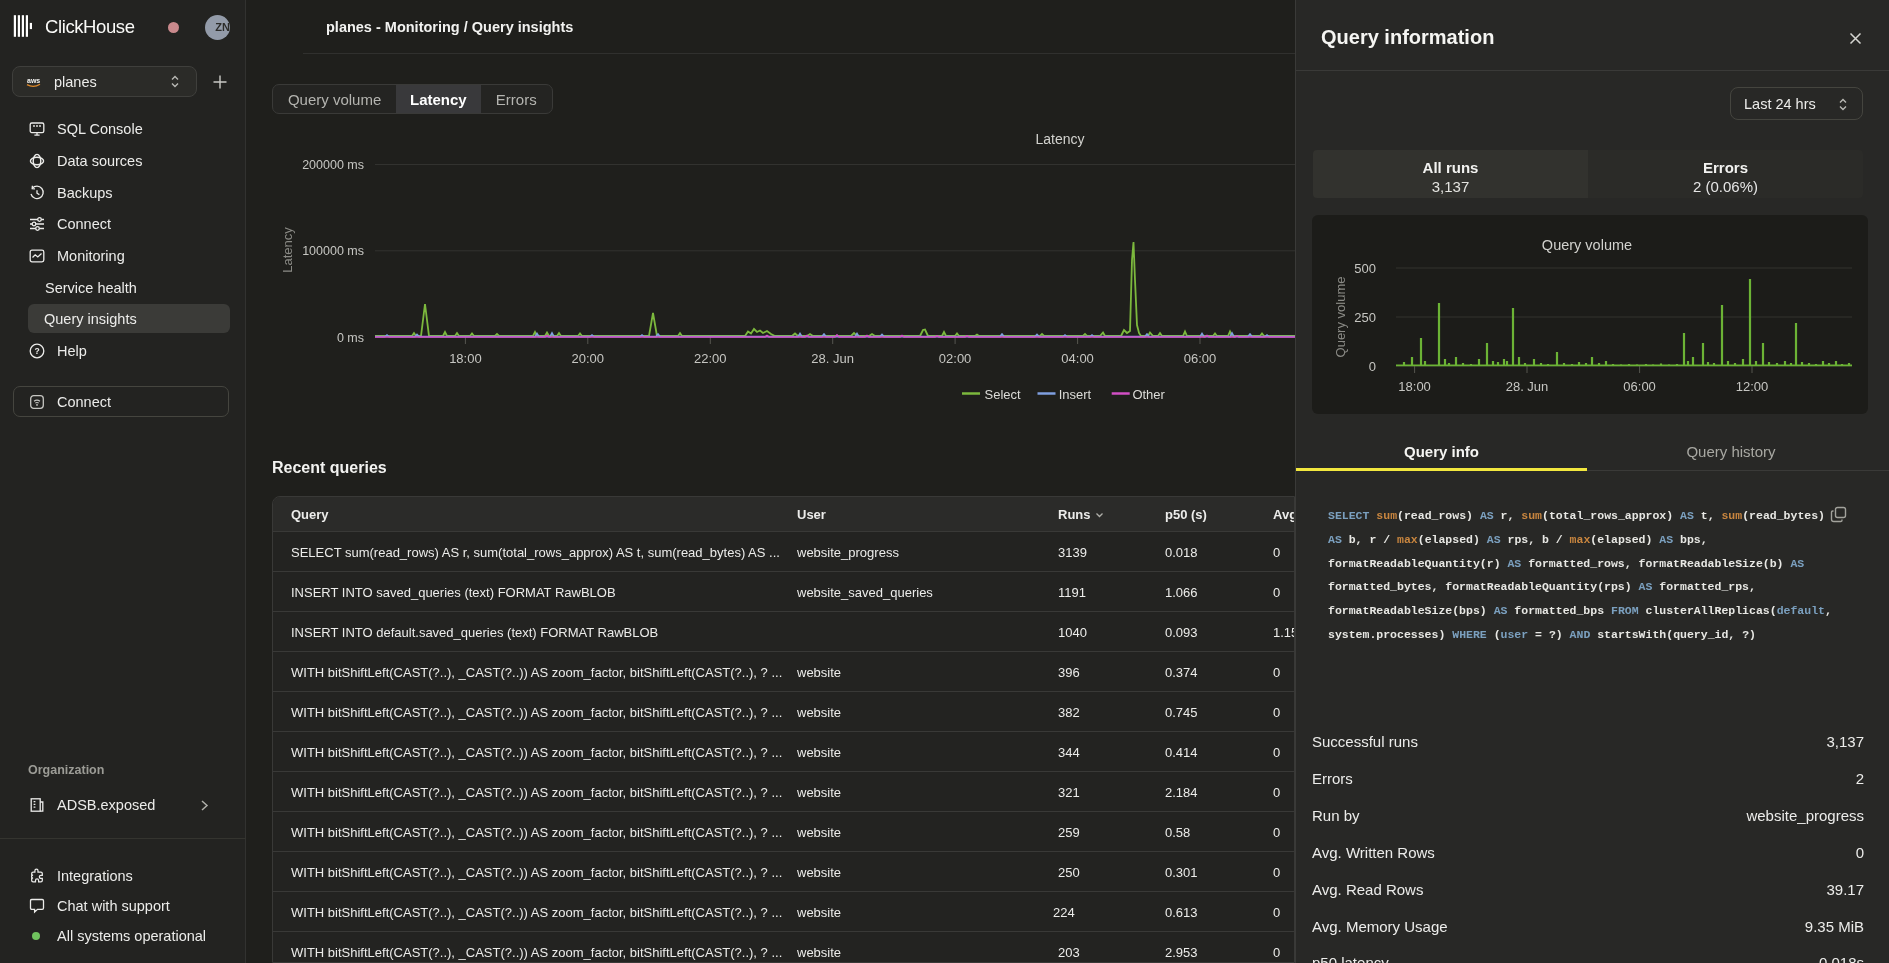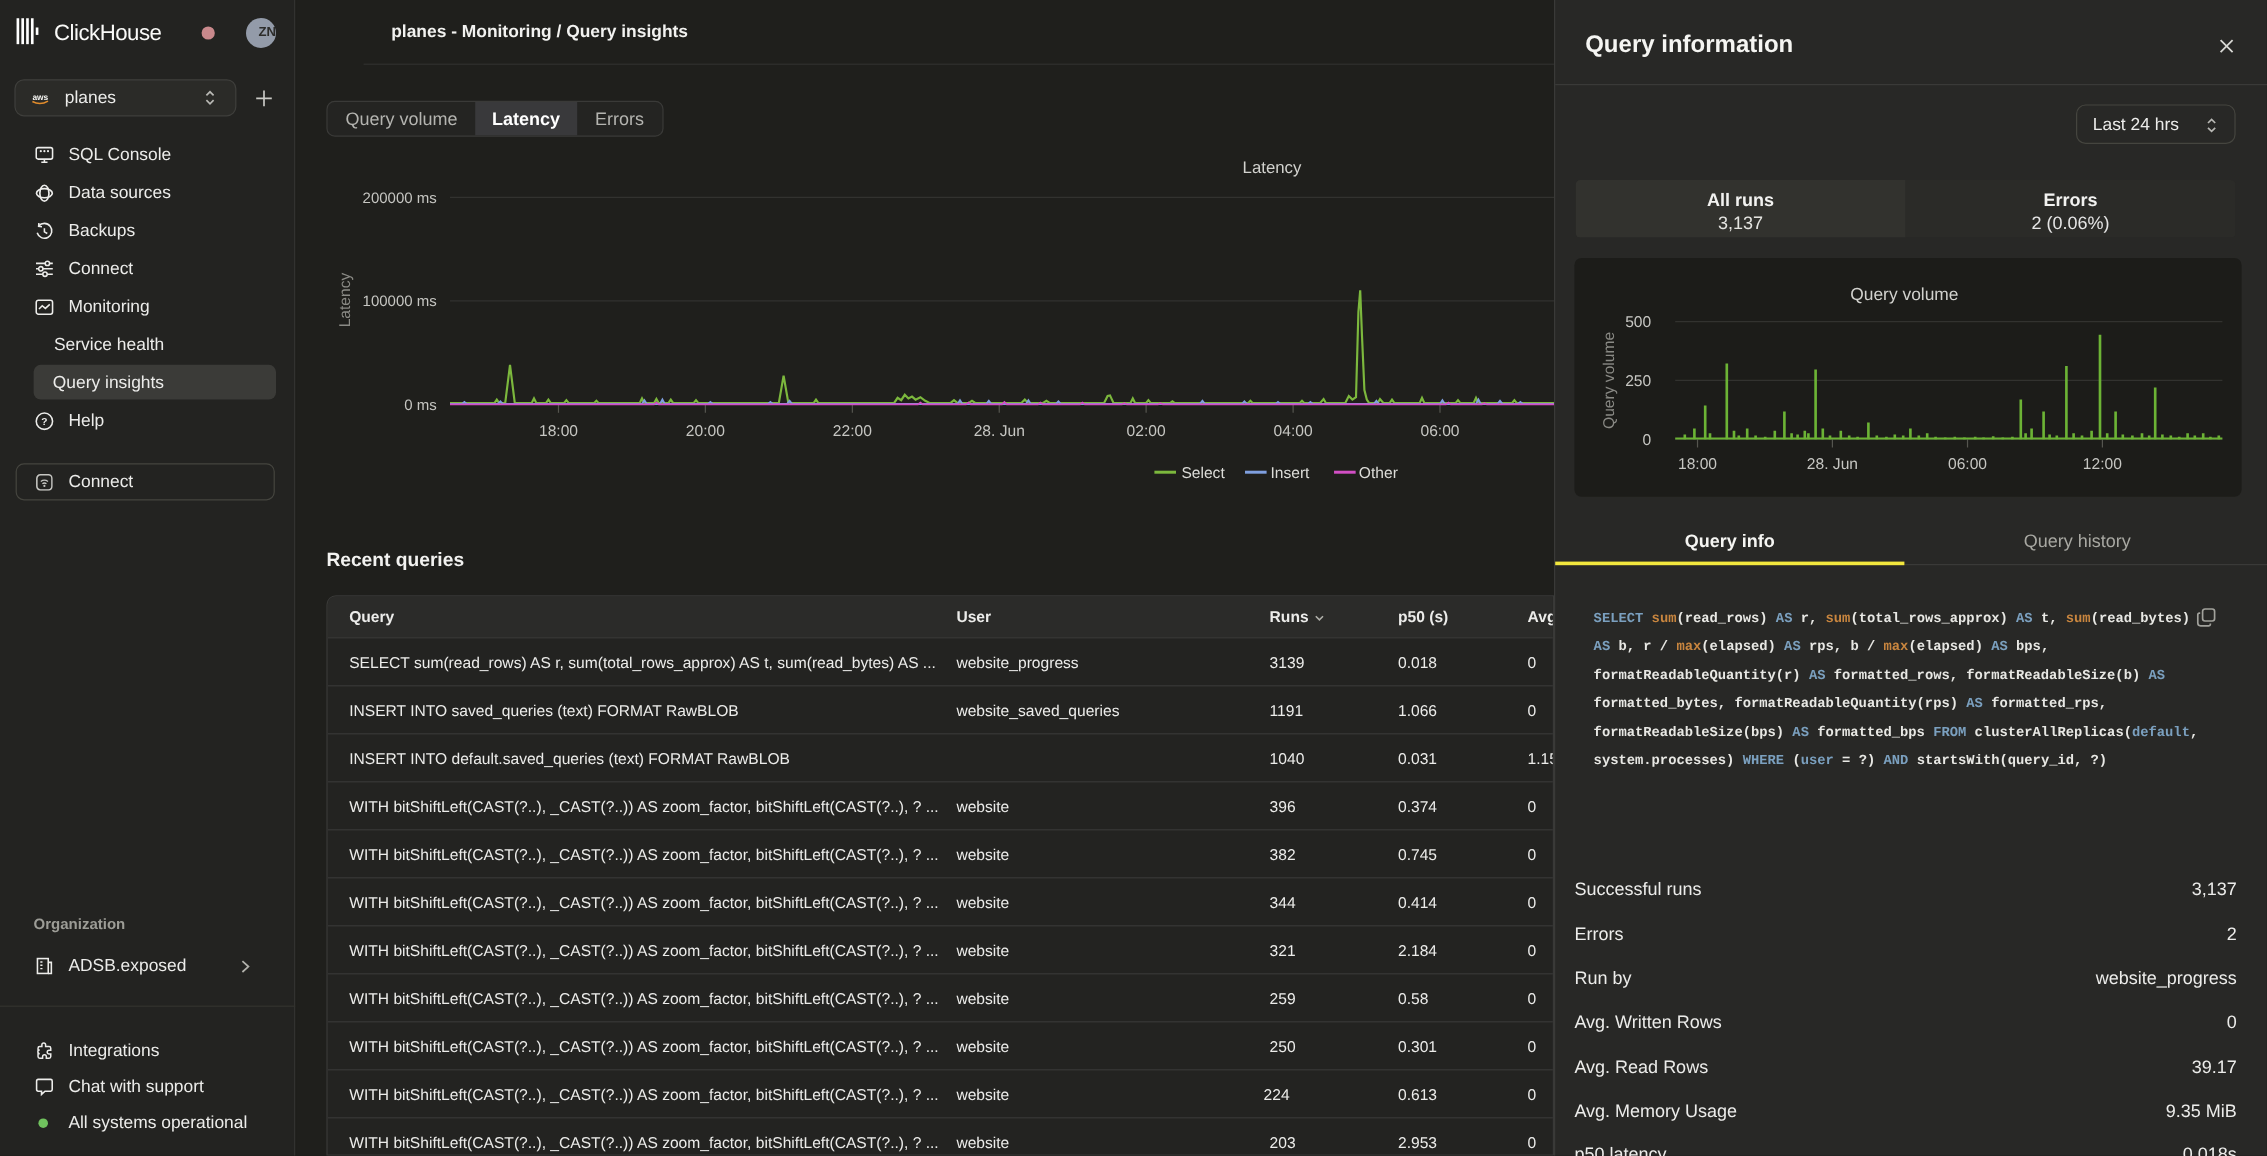--- a/index.html
+++ b/index.html
@@ -231,21 +231,21 @@
     <div class="trow" style="top:74px">
       <div class="tcell" style="left:18px">INSERT INTO saved_queries (text) FORMAT RawBLOB</div>
       <div class="tcell" style="left:524px">website_saved_queries</div>
       <div class="tcell" style="left:785px">1191</div>
       <div class="tcell" style="left:892px">1.066</div>
       <div class="tcell" style="left:1000px">0</div>
     </div>
     <div class="trow" style="top:114px">
       <div class="tcell" style="left:18px">INSERT INTO default.saved_queries (text) FORMAT RawBLOB</div>
       <div class="tcell" style="left:785px">1040</div>
-      <div class="tcell" style="left:892px">0.031</div>
+      <div class="tcell" style="left:892px">0.093</div>
       <div class="tcell" style="left:1000px">1.15</div>
     </div>
     <div class="trow" style="top:154px">
       <div class="tcell" style="left:18px">WITH bitShiftLeft(CAST(?..), _CAST(?..)) AS zoom_factor, bitShiftLeft(CAST(?..), ? ...</div>
       <div class="tcell" style="left:524px">website</div>
       <div class="tcell" style="left:785px">396</div>
       <div class="tcell" style="left:892px">0.374</div>
       <div class="tcell" style="left:1000px">0</div>
     </div>
     <div class="trow" style="top:194px">

